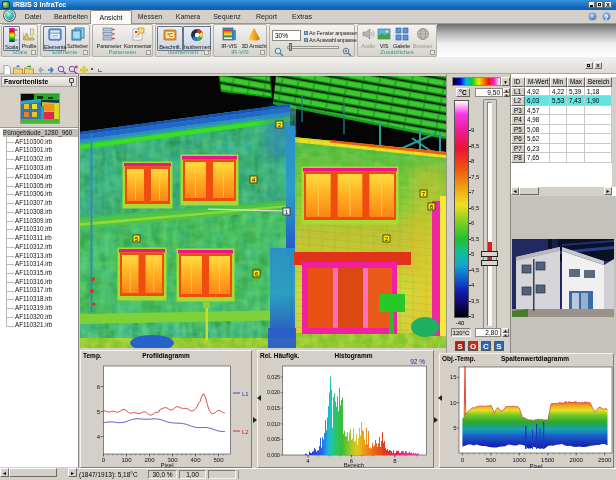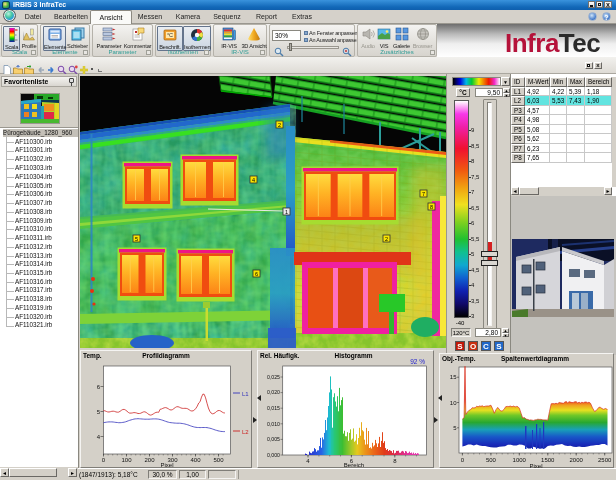--- a/index.html
+++ b/index.html
@@ -30,21 +30,20 @@
       <div class="abs" style="left:171px;top:1px;width:34px;height:13px;text-align:center;font-size:7px;line-height:12px;color:#222">Kamera</div>
       <div class="abs" style="left:209px;top:1px;width:36px;height:13px;text-align:center;font-size:7px;line-height:12px;color:#222">Sequenz</div>
       <div class="abs" style="left:250px;top:1px;width:33px;height:13px;text-align:center;font-size:7px;line-height:12px;color:#222">Report</div>
       <div class="abs" style="left:286px;top:1px;width:32px;height:13px;text-align:center;font-size:7px;line-height:12px;color:#222">Extras</div>
       <div class="abs" style="left:3px;top:-1px;width:13px;height:13px;border-radius:50%;background:radial-gradient(circle at 40% 35%,#b9f0e0,#49c8a0 35%,#2a9ed8 60%,#14487c);border:1px solid #5a5a5a;box-shadow:inset 0 0 0 1px #e8e8e8"></div>
       <div class="abs" style="left:588px;top:2px;width:9px;height:9px;border-radius:50%;background:radial-gradient(circle at 40% 35%,#cfe4f8,#3f76c8 70%);border:1px solid #9ab0d0"></div>
       <div class="abs" style="left:602px;top:2px;width:9px;height:9px;border-radius:50%;background:radial-gradient(circle at 40% 35%,#cfe4f8,#3f76c8 70%);border:1px solid #9ab0d0;color:#fff;font-size:7px;line-height:9px;text-align:center;font-weight:bold">?</div>
     </div> 
     <div class="abs" style="left:0;top:24px;width:616px;height:33px;background:linear-gradient(#f0efec,#dcd9d3)">
       <div class="abs" style="left:437px;top:0;width:179px;height:33px;background:linear-gradient(#6e6e6e,#b8b8b8 30%,#efefef 60%,#ffffff)"></div>
-      <div class="abs" style="left:505px;top:4px;width:110px;height:28px;font-size:26px;font-weight:bold;letter-spacing:-0.5px;font-family:'Liberation Sans',sans-serif"><span style="color:#b5123a">Infra</span><span style="color:#2b2b2b">Tec</span></div>
       <div class="abs" style="left:1px;top:0px;width:37px;height:33px;background:linear-gradient(#f4f3f1,#e3e1dc 55%,#d7d4ce);border:1px solid #b5b2aa;border-radius:2px">
         <div class="abs" style="left:1px;top:1px;width:17px;height:25px;background:linear-gradient(#e9edf2,#ccd6e2);border:1px solid #64748c;border-radius:1px">
           <div class="abs" style="left:50%;top:1px;transform:translateX(-50%)"><svg width="13" height="14" viewBox="0 0 13 14">
               <defs>
                 <linearGradient id="gsc" x1="0" y1="0" x2="0" y2="1">
                   <stop offset="0" stop-color="#f0f"></stop>
                   <stop offset=".25" stop-color="#f00"></stop>
                   <stop offset=".5" stop-color="#ff0"></stop>
                   <stop offset=".75" stop-color="#0c0"></stop>
                   <stop offset="1" stop-color="#00c"></stop>

